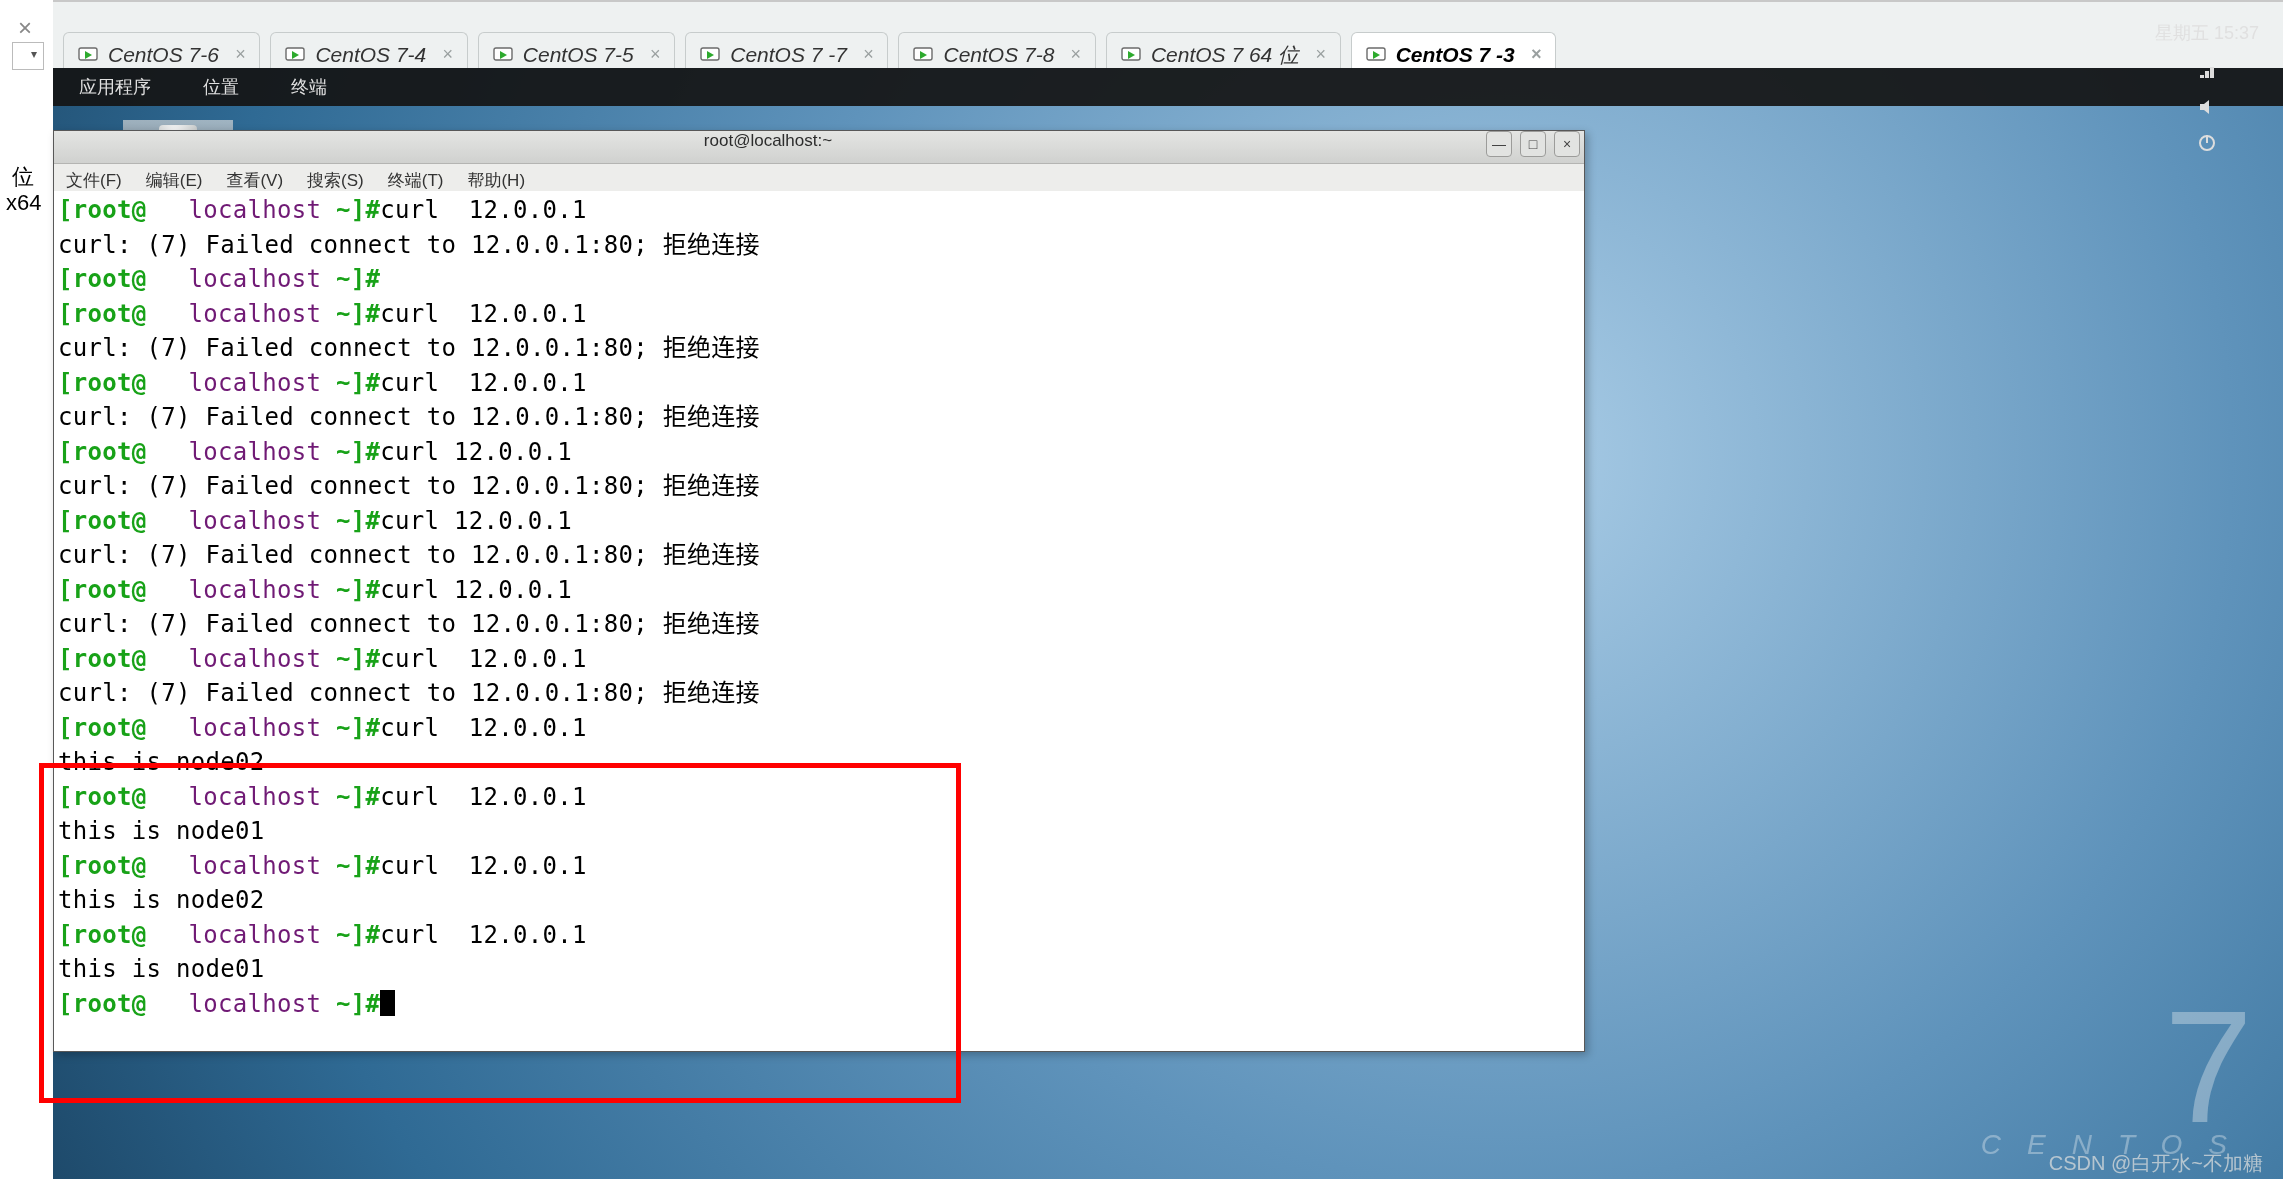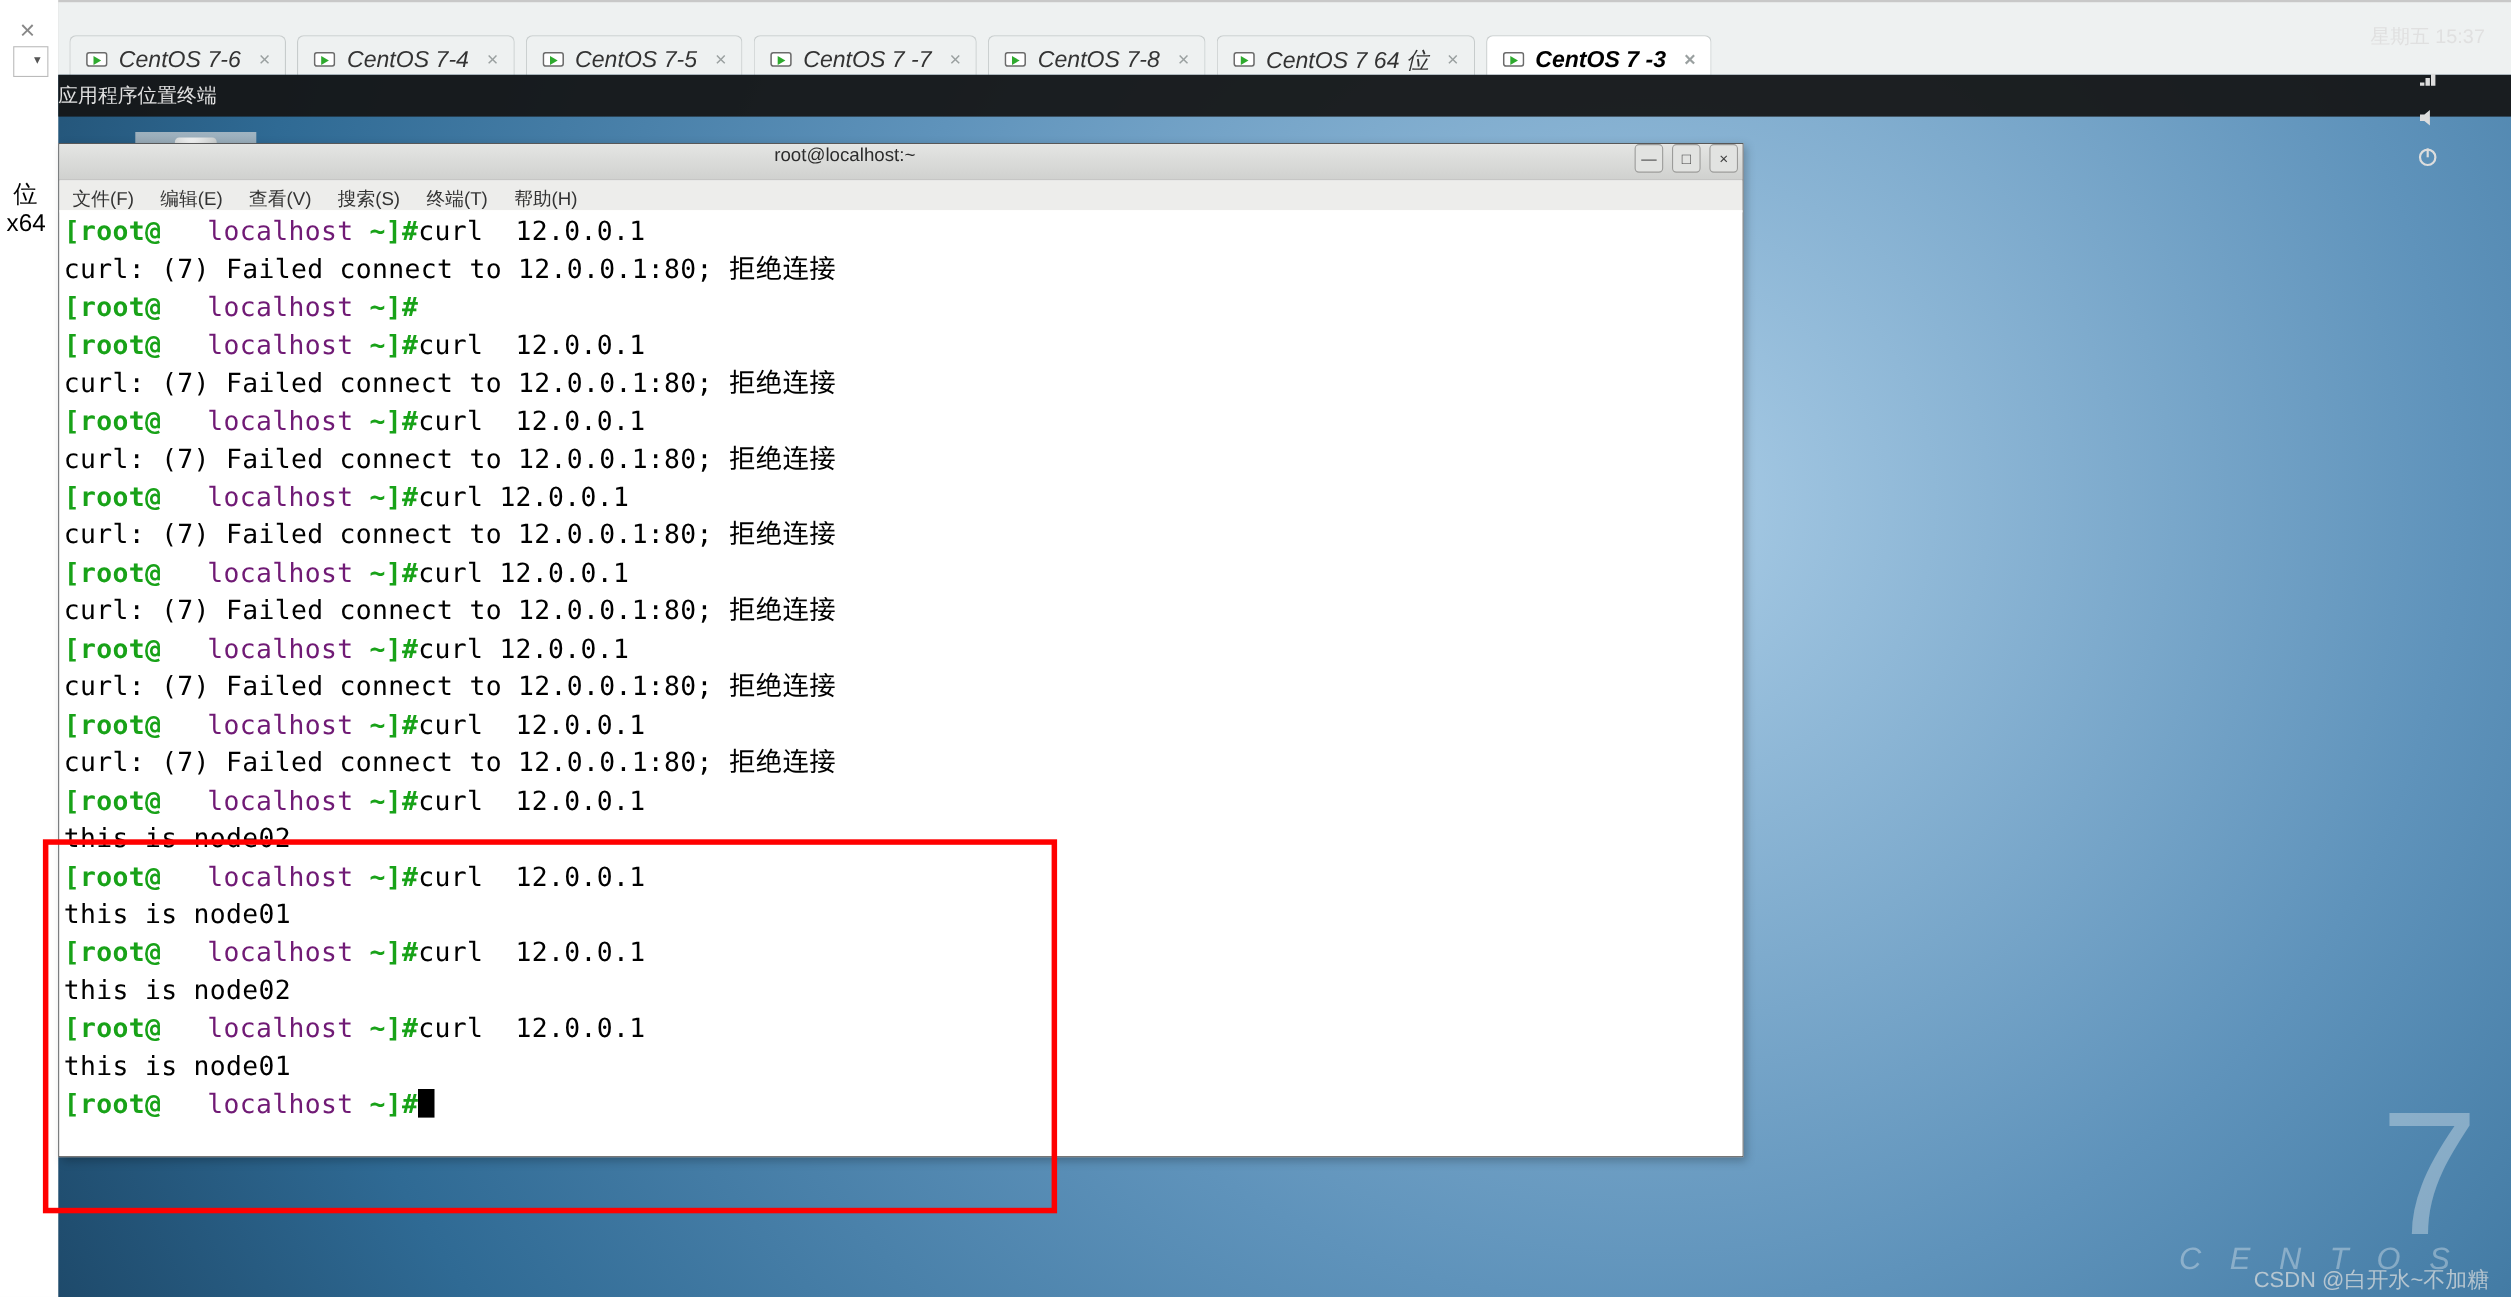--- a/index.html
+++ b/index.html
@@ -15,21 +15,21 @@
   
   .tabbar{position:absolute;left:10px;top:22px;height:60px;display:flex;gap:10px;align-items:center;font-style:italic;}
   .tab{display:flex;align-items:center;gap:10px;height:44px;padding:0 14px;background:#eef1f1;border:1px solid #c7cccc;border-bottom:none;border-radius:6px 6px 0 0;font-size:21px;color:#333;}
   .tab .vm-icon{width:20px;height:20px;position:relative;}
   .tab .vm-icon svg{display:block;}
   .tab .close-x{font-size:18px;color:#9aa0a0;margin-left:6px;}
   .tab.active{background:#ffffff;font-weight:bold;color:#000;}
   
   .desktop{position:absolute;left:0;top:66px;right:0;bottom:0;background:radial-gradient(circle at 65% 35%, #a9cce6 0%, #5f93bb 45%, #2f6a94 80%, #1e4a6b 100%);}
   .gnome-panel{position:absolute;left:0;top:0;right:0;height:38px;background:rgba(20,20,20,0.93);display:flex;align-items:center;color:#e0e0e0;font-size:18px;}
-  .gnome-panel .menu-item{padding:0 0;}
+  .gnome-panel .menu-item{padding:0 26px;}
   .panel-spacer{flex:1;}
   .panel-right{display:flex;align-items:center;gap:16px;padding-right:24px;flex-direction:column;}
   .panel-icon{width:20px;height:20px;}
   
   .wharf{position:absolute;left:70px;top:52px;width:110px;height:40px;background:linear-gradient(#d9dadaaa,#aeb0b0aa);border-radius:0 0 12px 12px;display:flex;justify-content:center;align-items:center;}
   .wharf .cup{width:38px;height:30px;background:radial-gradient(circle at 40% 30%, #fff, #b9bebe);border-radius:4px 4px 18px 18px;position:relative;}
   
   .term-window{position:absolute;left:0px;top:62px;width:1530px;height:920px;background:#ffffff;border:1px solid #585858;box-shadow:3px 3px 8px rgba(0,0,0,0.25);}
   .term-titlebar{height:32px;background:linear-gradient(#e4e5e3,#d0d1cf);border-bottom:1px solid #b4b4b2;display:flex;align-items:flex-start;font-size:17px;color:#2c2c2c;}
   .term-title{flex:1;text-align:center;}

